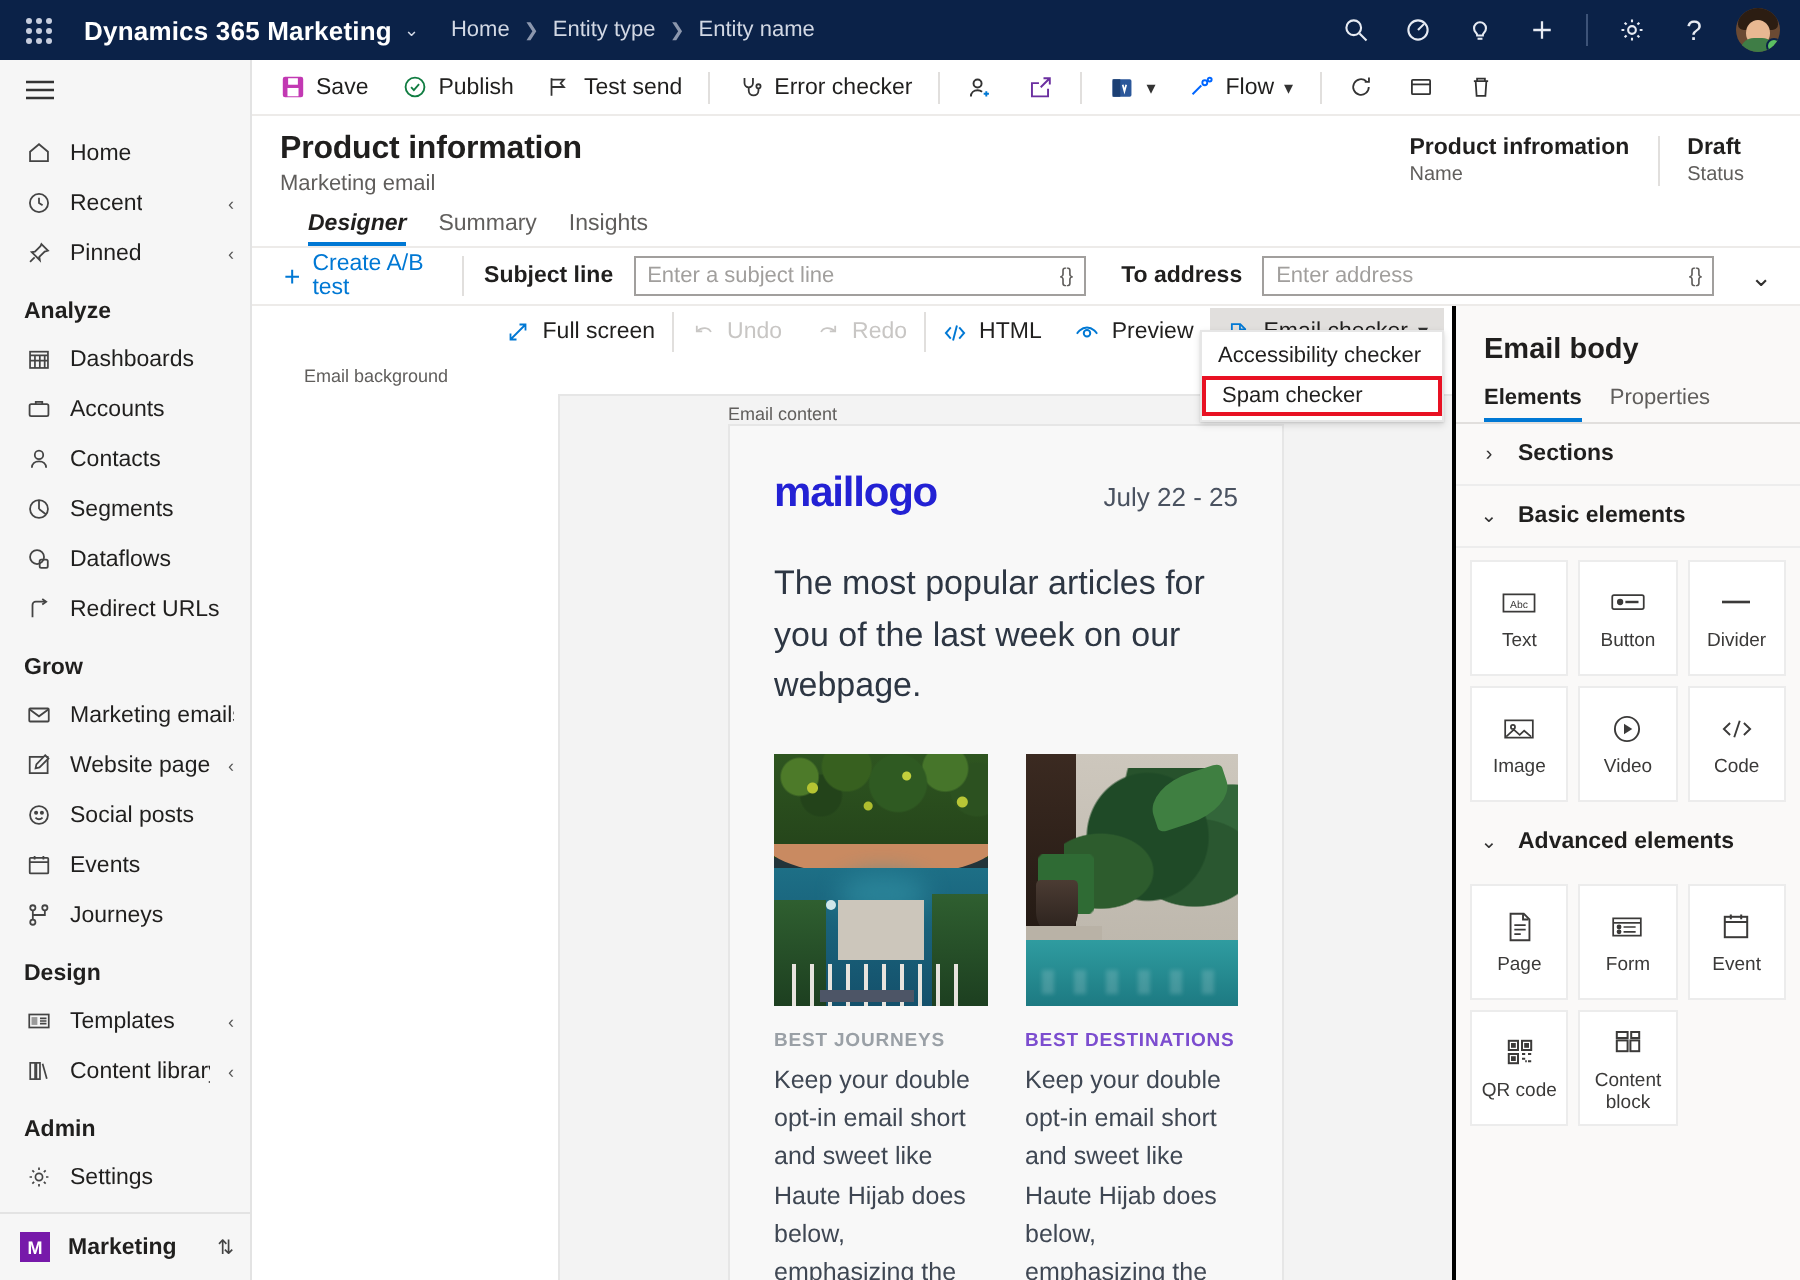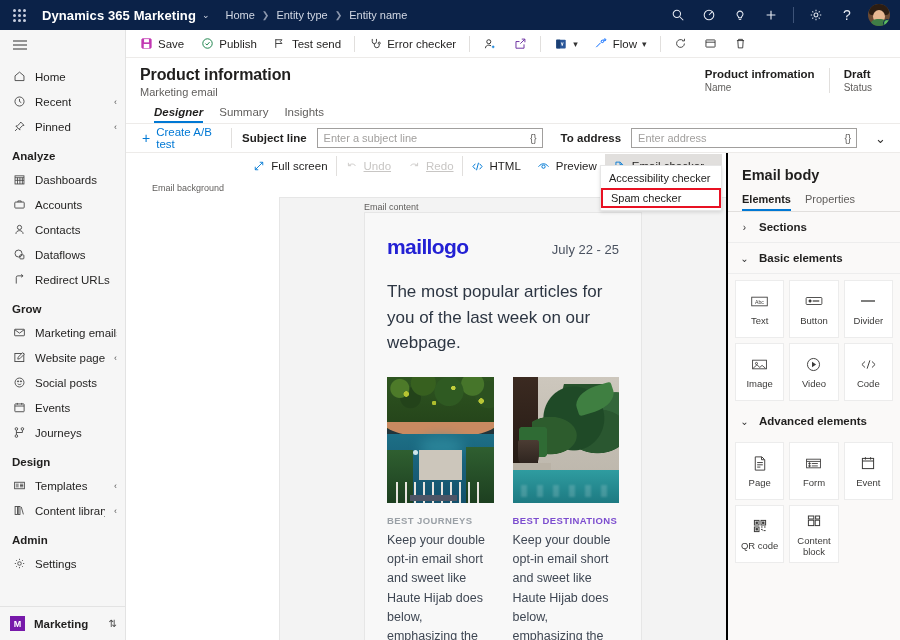--- a/index.html
+++ b/index.html
@@ -101,21 +101,21 @@
   .inp::placeholder { color:#a19f9d; }
   .curly { position:absolute; right:6px; font-size:10px; color:#605e5c; pointer-events:none;}
   .chevbig { margin-left:auto; font-size:13px; color:#323130; padding:0 8px; cursor:pointer;}
 
   
   .split { flex:1; display:flex; min-height:0; }
   .designer { flex:1; position:relative; min-width:0; background:#fff; }
 
   .dtoolbar { height:26px; display:flex; align-items:center; justify-content:flex-end; padding-right:4px; gap:0;}
   .dbtn { display:flex; align-items:center; gap:5px; height:24px; padding:0 8px; font-size:11.5px; cursor:pointer; white-space:nowrap;}
-  .dbtn.disabled { color:#c8c6c4; cursor:default;text-decoration:underline;}
+  .dbtn.disabled { color:#c8c6c4; cursor:default;}
   .dbtn.open { background:#e1dfdd; }
   .dbtn .di { width:14px; height:14px; display:flex; align-items:center; justify-content:center;}
 
   .dropdown {
     position:absolute; top:12px; right:4px; width:122px; background:#fff;
     box-shadow:0 1.6px 3.6px rgba(0,0,0,.13),0 .3px .9px rgba(0,0,0,.1);
     border:1px solid #e6e6e6; z-index:30; padding:2px 0;
   }
   .ditem { height:20px; display:flex; align-items:center; padding:0 8px; font-size:11px; cursor:pointer;}
   .ditem.marked { border:2px solid #e81123; background:#fff; height:20px; }
@@ -340,20 +340,29 @@
           <span class="lbl">Accounts</span>
         </div>
         <div class="navitem">
           <span class="ic">
             <svg width="13" height="13" viewBox="0 0 16 16" fill="none" stroke="#444" stroke-width="1.1">
                 <circle cx="8" cy="5.5" r="2.6"></circle>
                 <path d="M3.6 13.4c0-2.5 2-4 4.4-4s4.4 1.5 4.4 4"></path>
               </svg>
           </span>
           <span class="lbl">Contacts</span>
+        </div>
+        <div class="navitem">
+          <span class="ic">
+            <svg width="13" height="13" viewBox="0 0 16 16" fill="none" stroke="#444" stroke-width="1.1">
+                <circle cx="8" cy="8" r="5.5"></circle>
+                <path d="M8 8V2.5M8 8l4.2 3.2"></path>
+              </svg>
+          </span>
+          <span class="lbl">Segments</span>
         </div>
         <div class="navitem">
           <span class="ic">
             <svg width="13" height="13" viewBox="0 0 16 16" fill="none" stroke="#444" stroke-width="1.1">
                 <circle cx="6.8" cy="6.8" r="4.3"></circle>
                 <rect x="8.4" y="8.4" width="5" height="5" rx="1"></rect>
               </svg>
           </span>
           <span class="lbl">Dataflows</span>
         </div>

